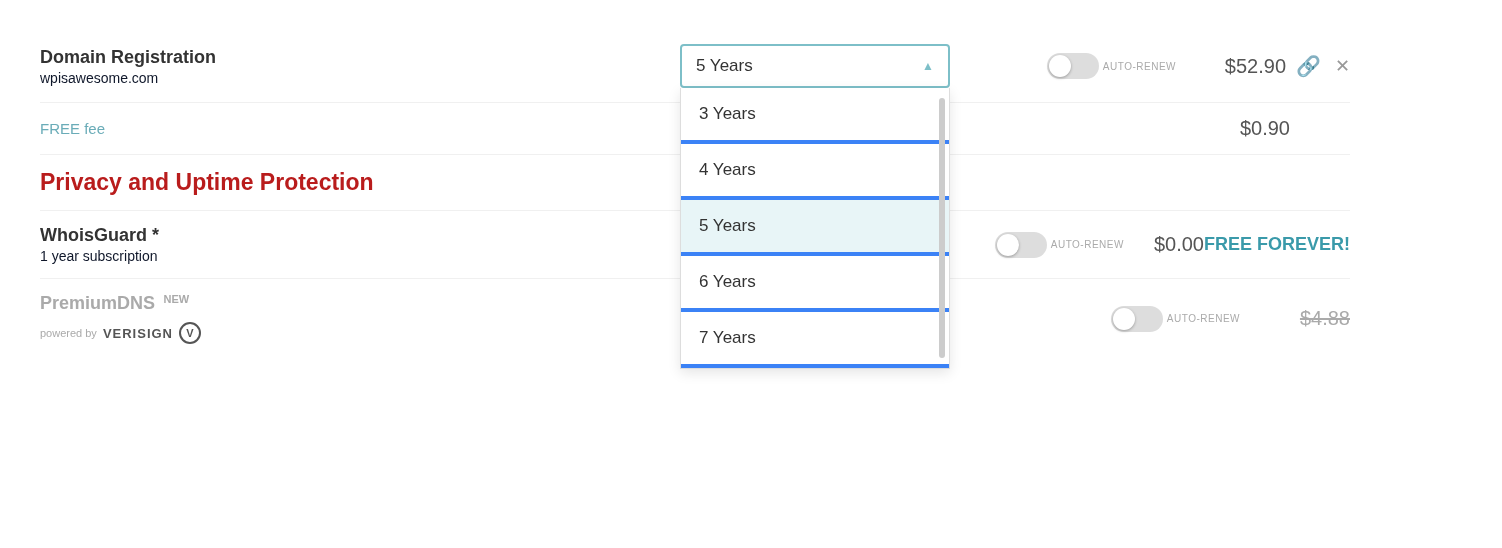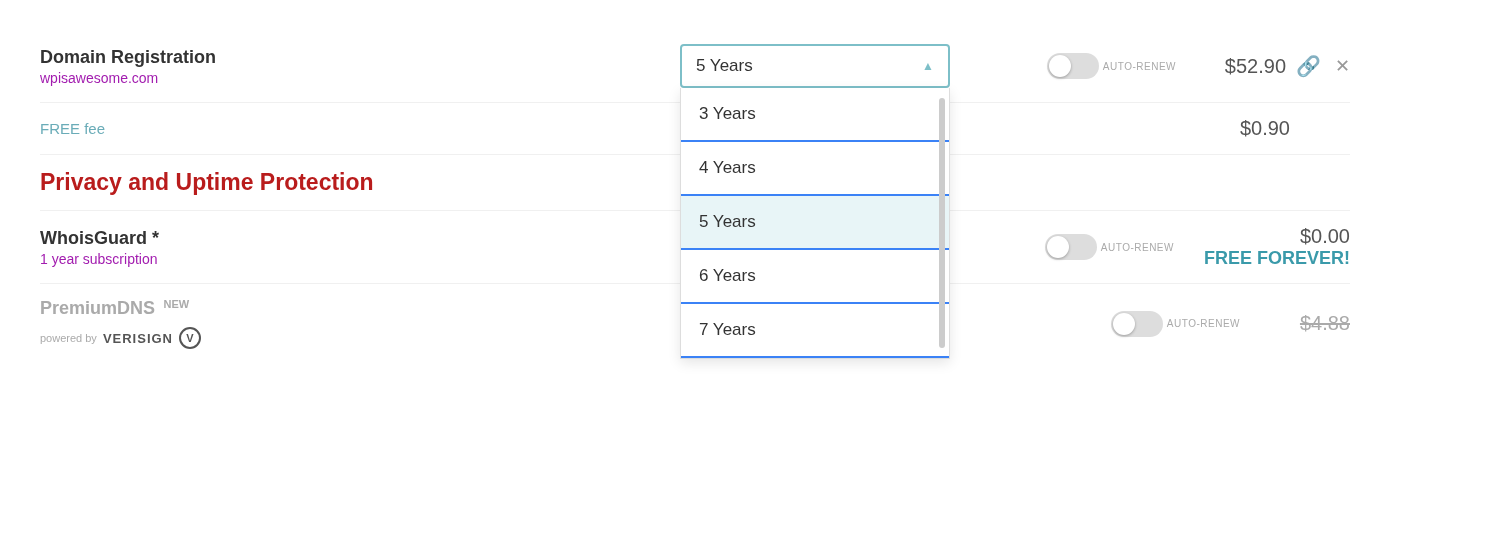--- a/index.html
+++ b/index.html
@@ -40,21 +40,21 @@
     }
 
     .product-title {
       font-size: 18px;
       font-weight: 700;
       color: #333;
     }
 
     .product-subtitle {
       font-size: 14px;
-      color: #a21caf;
+      color: #0f172a;
       margin-top: 2px;
     }
 
     .product-title-light {
       font-size: 18px;
       font-weight: 700;
       color: #aaa;
     }
 
     .product-title-bold {
@@ -120,21 +120,21 @@
       border-top: none;
       z-index: 100;
       box-shadow: 0 4px 12px rgba(0,0,0,0.1);
     }
 
     .dropdown-item {
       padding: 16px 18px;
       font-size: 17px;
       color: #333;
       cursor: pointer;
-      border-bottom: 2px solid #3b82f6;
+      border-bottom: 4px solid #3b82f6;
       background: #fff;
     }
 
     .dropdown-item:last-child {
       border-bottom: none;
     }
 
     .dropdown-item.selected {
       background: #e8f5f7;
       color: #333;
@@ -290,22 +290,22 @@
       font-weight: 700;
       color: #555;
     }
 
     .spacer {
       flex: 1;
     }
 
     .price-block {
       display: flex;
-      flex-direction: column;
-      align-items: flex-end;
+      flex-direction: row;
+      align-items: center;
     }
   </style>
 </head>
 <body>
 
 <div class="page-container">
 
   <div class="row">
     <div class="product-info">
       <div class="product-title">Domain Registration</div>

